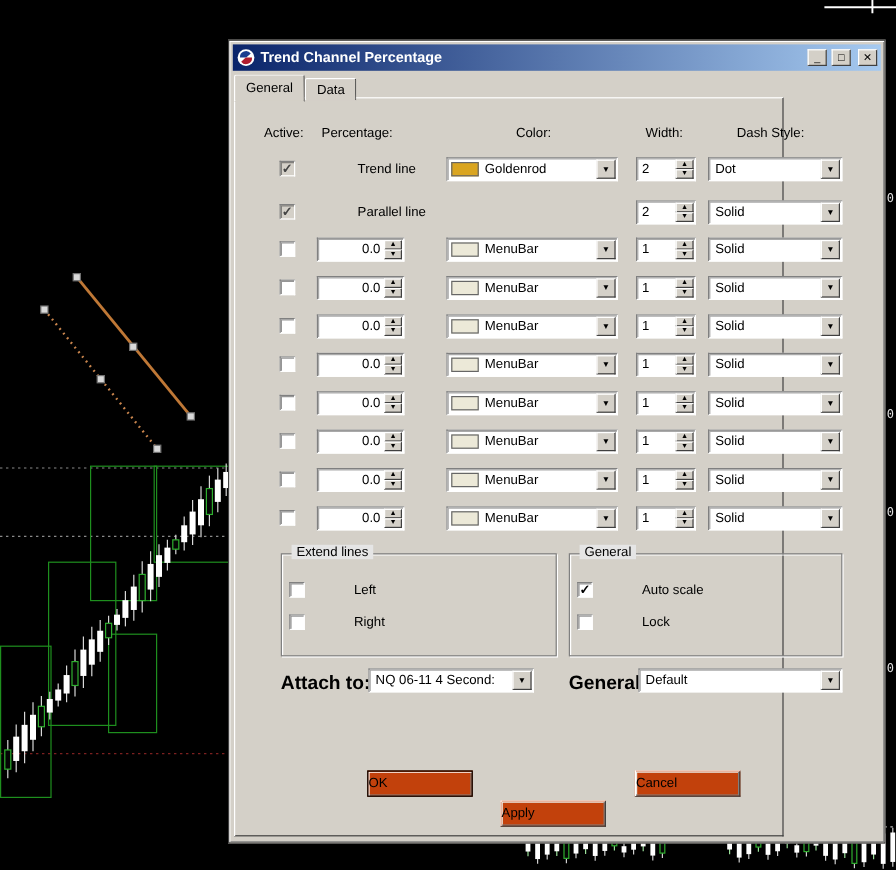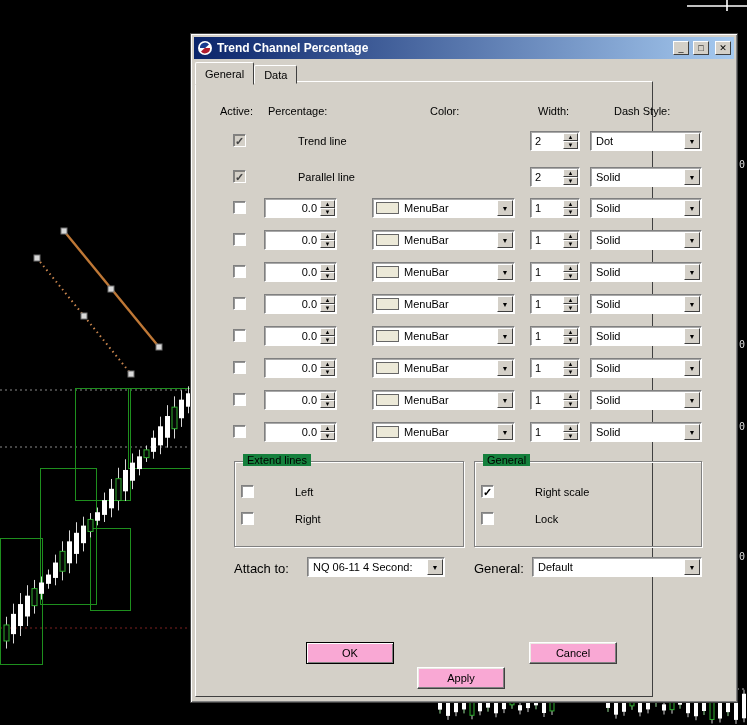--- a/index.html
+++ b/index.html
@@ -104,34 +104,34 @@
   }
   .color-combo { left: 176px; width: 143px; }
   .dash-combo { left: 394px; width: 112px; }
 
   
   .groupbox {
     position: absolute; border: 1px solid #808080;
     box-shadow: inset 1px 1px 0 #fff, 1px 1px 0 #fff;
   }
   .groupbox .legend {
-    position: absolute; top: -8px; left: 8px; background: #15803d;
+    position: absolute; top: -8px; left: 8px; background: #e5e5e5;
     padding: 0 4px; font-size: 11px; white-space: nowrap;
   }
   .group-option { position: absolute; left: 6px; height: 15px; }
   .group-option .checkbox { left: 0; top: 0; }
   .group-option .opt-label { position: absolute; left: 19px; top: 1px; font-size: 11px; white-space: nowrap; padding-left: 35px; }
 
-  .form-label { position: absolute; font-size: 13px; white-space: nowrap; }
+  .form-label { position: absolute; font-size: 16px; white-space: nowrap; font-weight: bold; }
 
   .btn {
-    position: absolute; width: 88px; height: 22px; background: #f9a8d4;
+    position: absolute; width: 88px; height: 22px; background: #c2410c;
     border: 1px solid; border-color: #fff #404040 #404040 #fff;
     box-shadow: inset -1px -1px 0 #808080, inset 1px 1px 0 #eceae5;
-    font-size: 11px; text-align: center; line-height: 20px;
+    font-size: 11px; text-align: left; line-height: 20px;
     font-family: "Liberation Sans", sans-serif; padding: 0;
   }
   .btn.default {
     border: 1px solid #000;
     box-shadow: inset 1px 1px 0 #fff, inset -1px -1px 0 #808080;
   }
 </style>
 </head>
 <body>
 
@@ -309,20 +309,25 @@
     <span class="col-h" style="left:72px">Percentage:</span>
     <span class="col-h" style="left:234px">Color:</span>
     <span class="col-h" style="left:342px">Width:</span>
     <span class="col-h" style="left:418px">Dash Style:</span>
 
     <div id="rows">
         <div class="prop-row" style="top: 49px;">
     <span class="checkbox row-check checked disabled">✓</span>
     <span class="row-label">Trend line</span>
 
+    <span class="combo with-swatch sunken color-combo">
+      <span class="swatch" style="background: rgb(218, 165, 32);"></span>
+      <span class="combo-text">Goldenrod</span>
+      <span class="combo-arrow">▼</span>
+    </span>
     <span class="spinner width-spin sunken">
       <span class="spin-value">2</span>
       <span class="spin-buttons">
         <span class="spin-btn">▲</span>
         <span class="spin-btn">▼</span>
       </span>
     </span>
     <span class="combo sunken dash-combo">
       <span class="combo-text">Dot</span>
       <span class="combo-arrow">▼</span>
@@ -571,21 +576,21 @@
       <div class="group-option" style="top:50px">
         <span class="checkbox"></span>
         <span class="opt-label">Right</span>
       </div>
     </div>
 
     <div class="groupbox" style="left:278px;top:379px;width:228px;height:86px">
       <span class="legend">General</span>
       <div class="group-option" style="top:23px">
         <span class="checkbox checked">✓</span>
-        <span class="opt-label">Right scale</span>
+        <span class="opt-label">Auto scale</span>
       </div>
       <div class="group-option" style="top:50px">
         <span class="checkbox"></span>
         <span class="opt-label">Lock</span>
       </div>
     </div>
 
     <span class="form-label" style="left:38px;top:479px">Attach to:</span>
     <div class="combo sunken" style="left:111px;top:475px;width:138px">
       <span class="combo-text">NQ 06-11 4 Second:</span>

